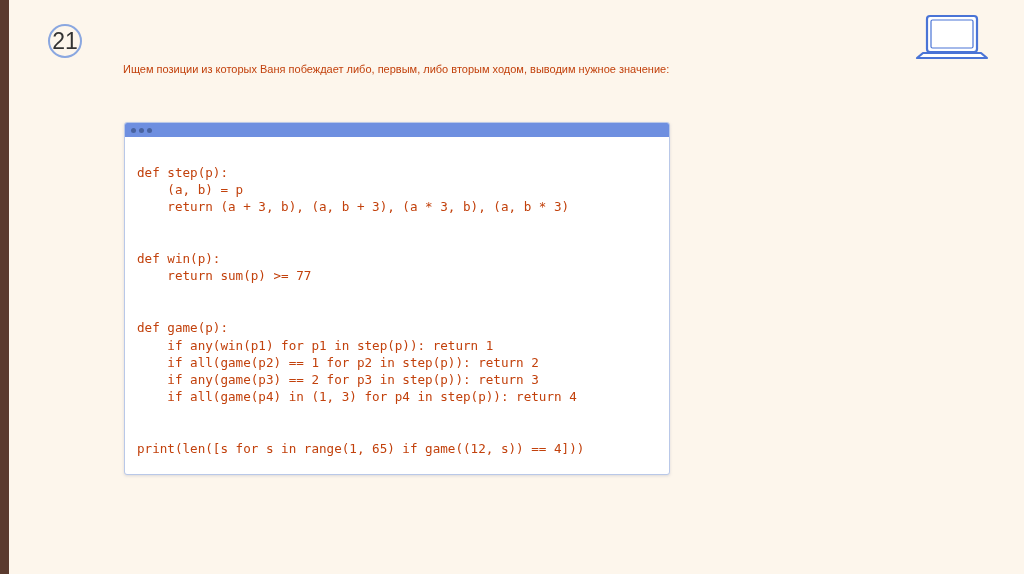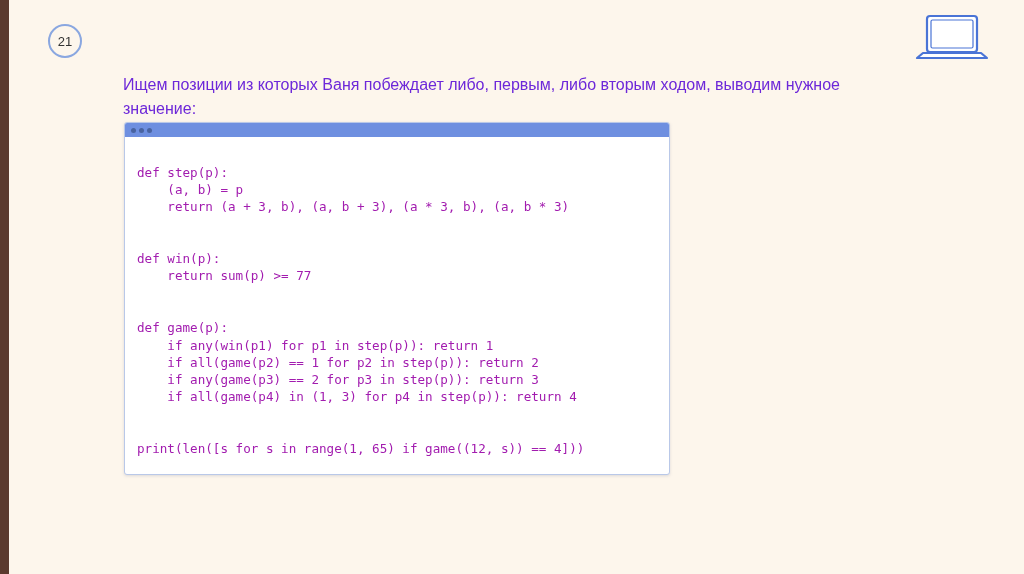--- a/index.html
+++ b/index.html
@@ -34,36 +34,36 @@
   
   .slide-number {
     position: absolute;
     left: 48px;
     top: 24px;
     width: 34px;
     height: 34px;
     border: 2px solid #8aa7e0;
     border-radius: 50%;
     color: #333;
-    font-size: 13px;
+    font-size: 23px;
     display: flex;
     align-items: center;
     justify-content: center;
     background: #fdf6ec;
     box-sizing: border-box;
   }
   
   .heading {
     position: absolute;
     left: 123px;
-    top: 73px;
+    top: 57px;
     width: 720px;
-    font-size: 16px;
+    font-size: 11px;
     line-height: 24px;
-    color: #6d28d9;
+    color: #c2410c;
   }
   
   .laptop-icon {
     position: absolute;
     right: 33px;
     top: 12px;
     width: 76px;
     height: 56px;
   }
   
@@ -93,21 +93,21 @@
     height: 5px;
     border-radius: 50%;
     background: #2a3f6e;
     opacity: 0.55;
   }
   .code-body {
     padding: 14px 12px 10px 12px;
     font-family: "DejaVu Sans Mono", "Liberation Mono", monospace;
     font-size: 12.6px;
     line-height: 17.3px;
-    color: #a21caf;
+    color: #c2410c;
     white-space: pre;
     letter-spacing: 0px;
   }
   
   .brand {
     position: absolute;
     right: 32px;
     bottom: 22px;
     font-size: 27px;
     color: #222;

